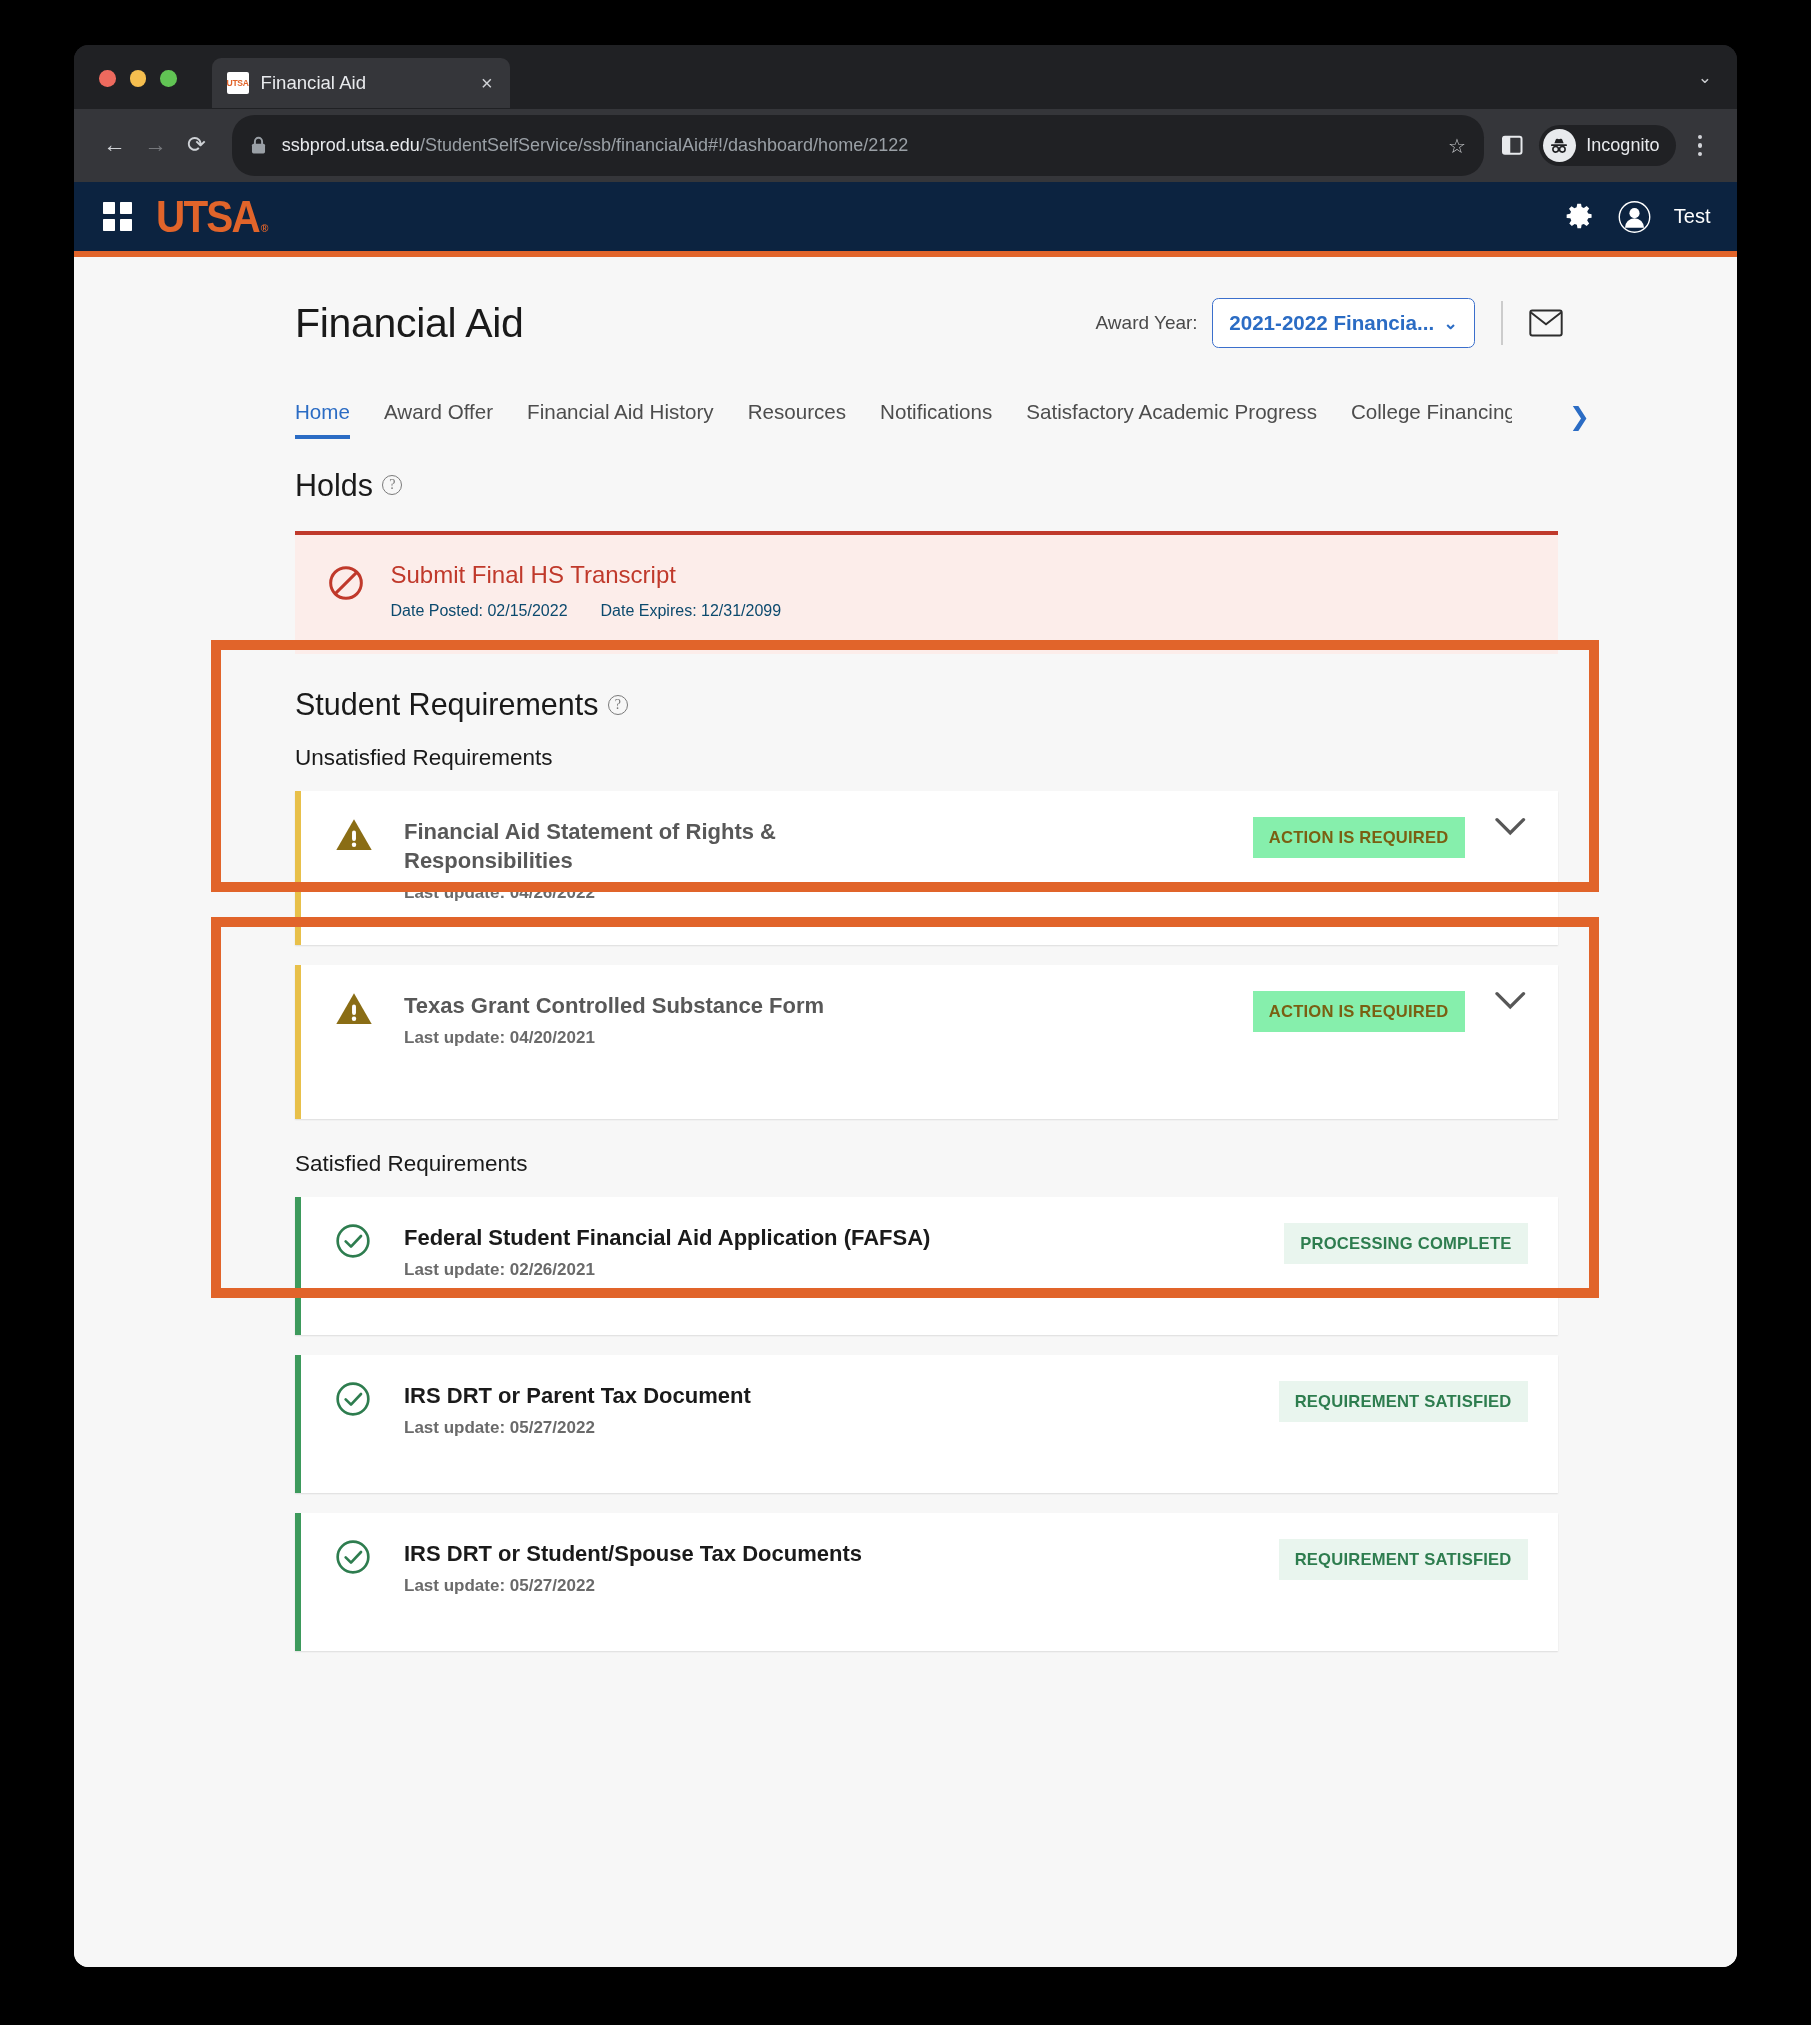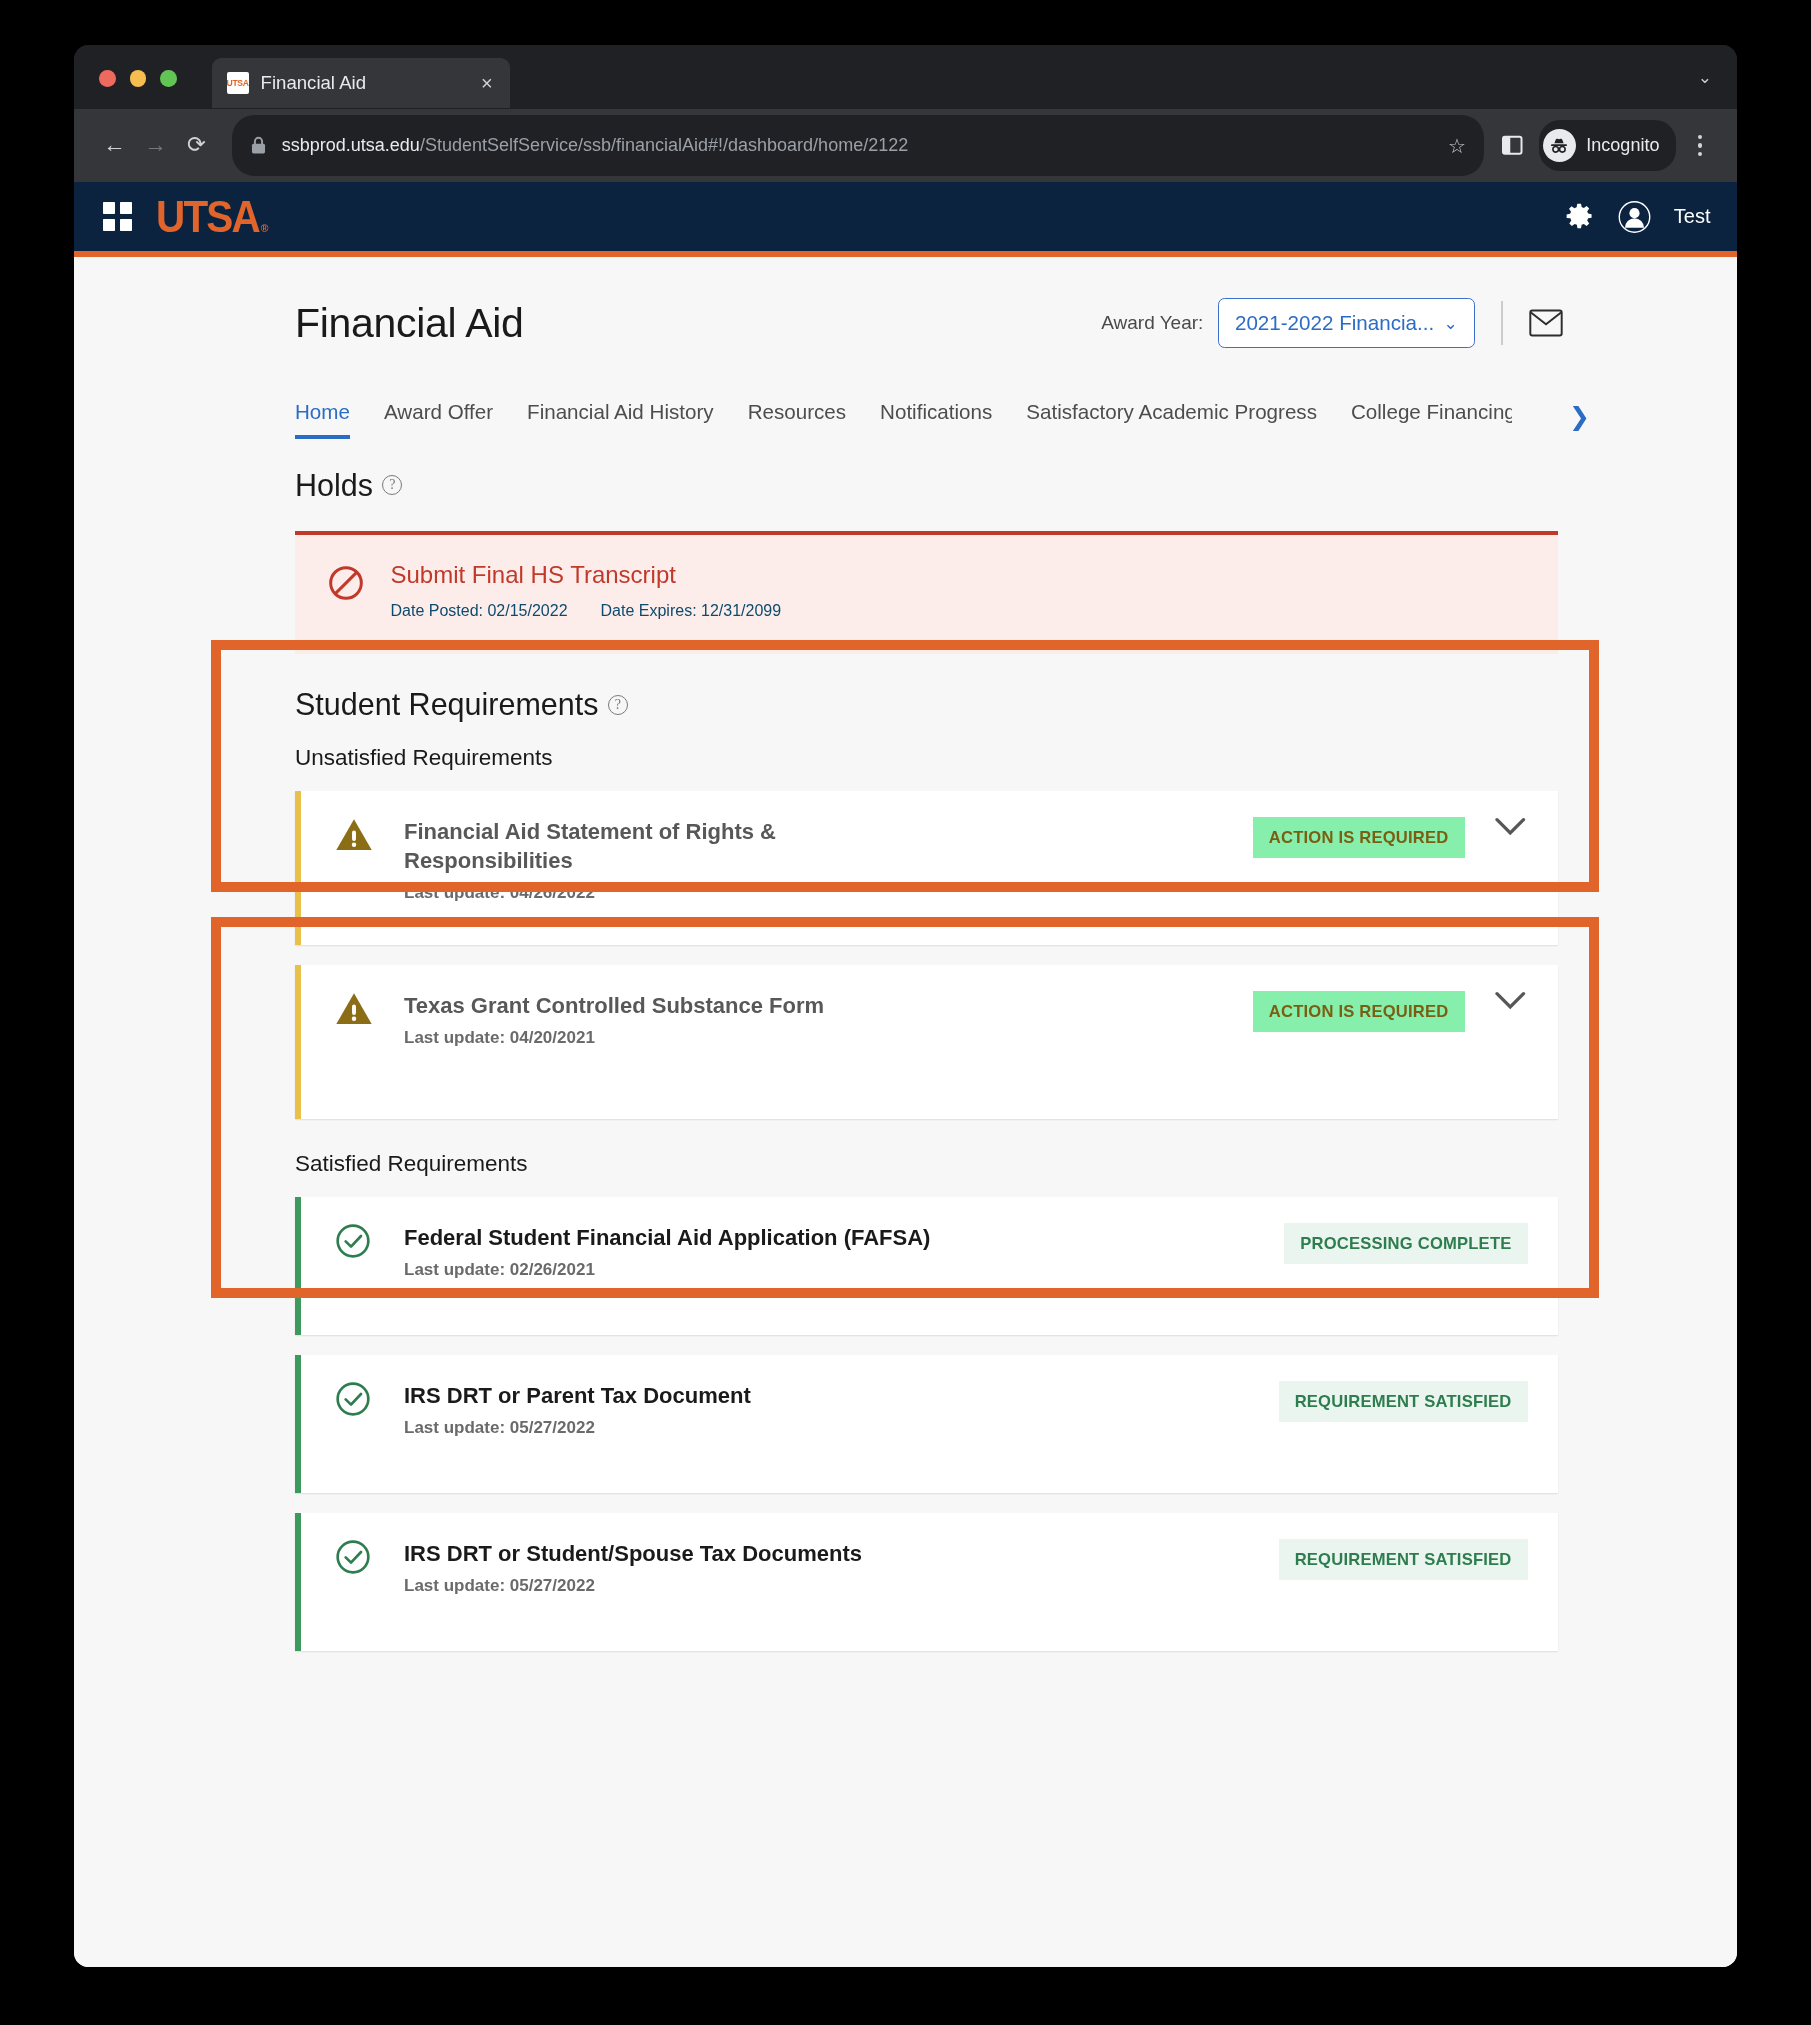--- a/index.html
+++ b/index.html
@@ -106,21 +106,21 @@
     color: #C8CACD; font-size: 20px; line-height: 1;
     padding-left: 12px;
   }
   .tb-icon {
     width: 37px; height: 37px; margin-left: 9.3px;
     display: flex; align-items: center; justify-content: center;
     color: #E8EAED; flex: 0 0 auto; cursor: pointer;
   }
   .incognito-pill {
     display: flex; align-items: center;
-    height: 51px; margin-left: 8px;
+    height: 41px; margin-left: 8px;
     background: #202124; border-radius: 21px;
     padding: 0 17px 0 4px; flex: 0 0 auto; cursor: pointer; justify-content: flex-end;
   }
   .incognito-avatar {
     width: 33px; height: 33px; border-radius: 50%;
     background: #E8EAED;
     display: flex; align-items: center; justify-content: center;
     flex: 0 0 auto;
   }
   .incognito-label { color: #E8EAED; font-size: 18px; margin-left: 10.6px; }
@@ -204,20 +204,21 @@
   }
   .award-label { font-size: 19px; color: #4A4A4A; margin-right: 14.6px; white-space: nowrap; }
   .award-select {
     border: 1.3px solid #3B6FCC;
     border-radius: 6.6px;
     background: #ffffff;
     height: 50px;
     display: flex; align-items: center;
     padding: 0 16px;
     cursor: pointer;
+    font-weight: bold;
   }
   .award-value { color: #2B6CC4; font-size: 20.6px; white-space: nowrap; }
   .award-caret { color: #2B6CC4; font-size: 17px; margin-left: 9.3px; line-height: 1; }
   .vdiv { width: 1.3px; height: 44px; background: #CCCCCC; margin: 0 26.5px; }
   .mail-btn { cursor: pointer; display: flex; align-items: center; }
 
   
   .navtabs {
     display: flex; align-items: flex-end;
     margin: 52px 0 0 221px;

